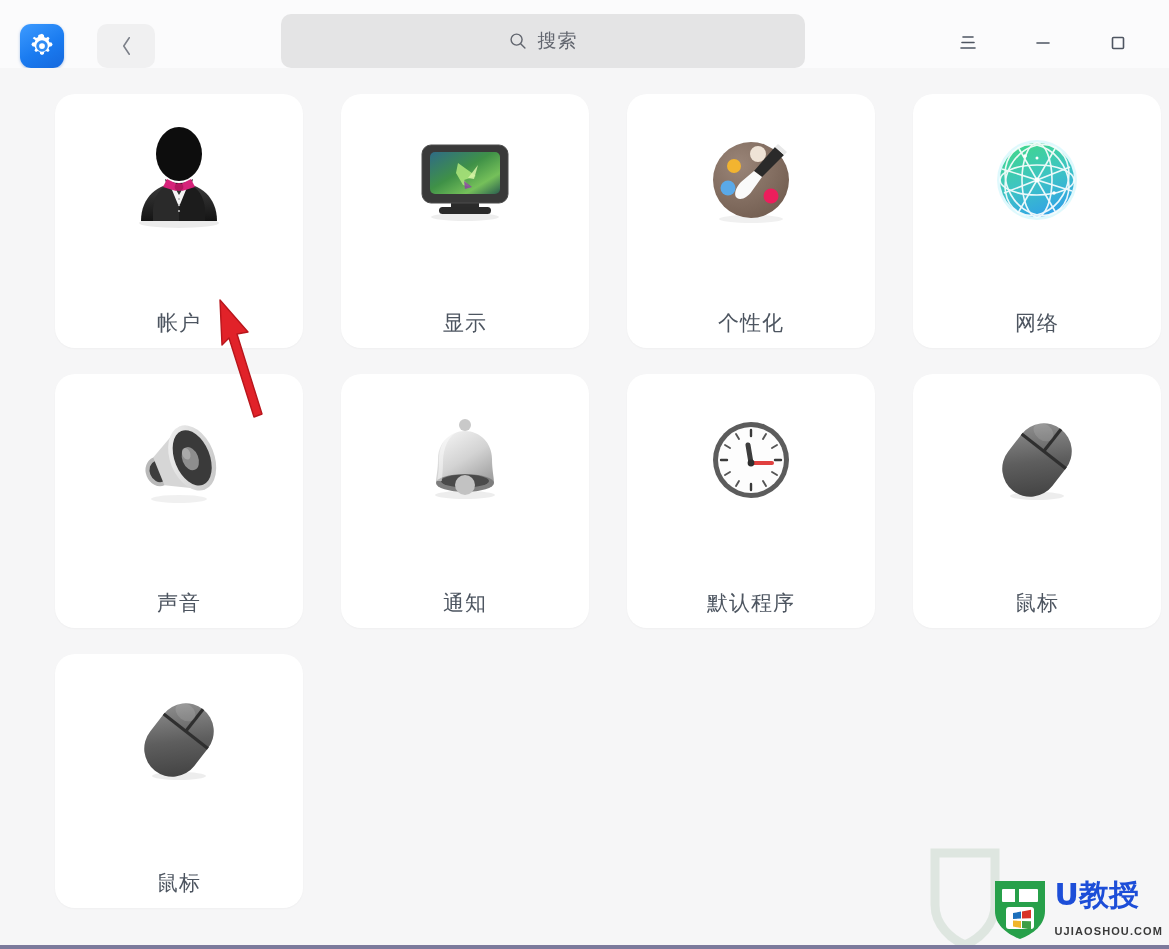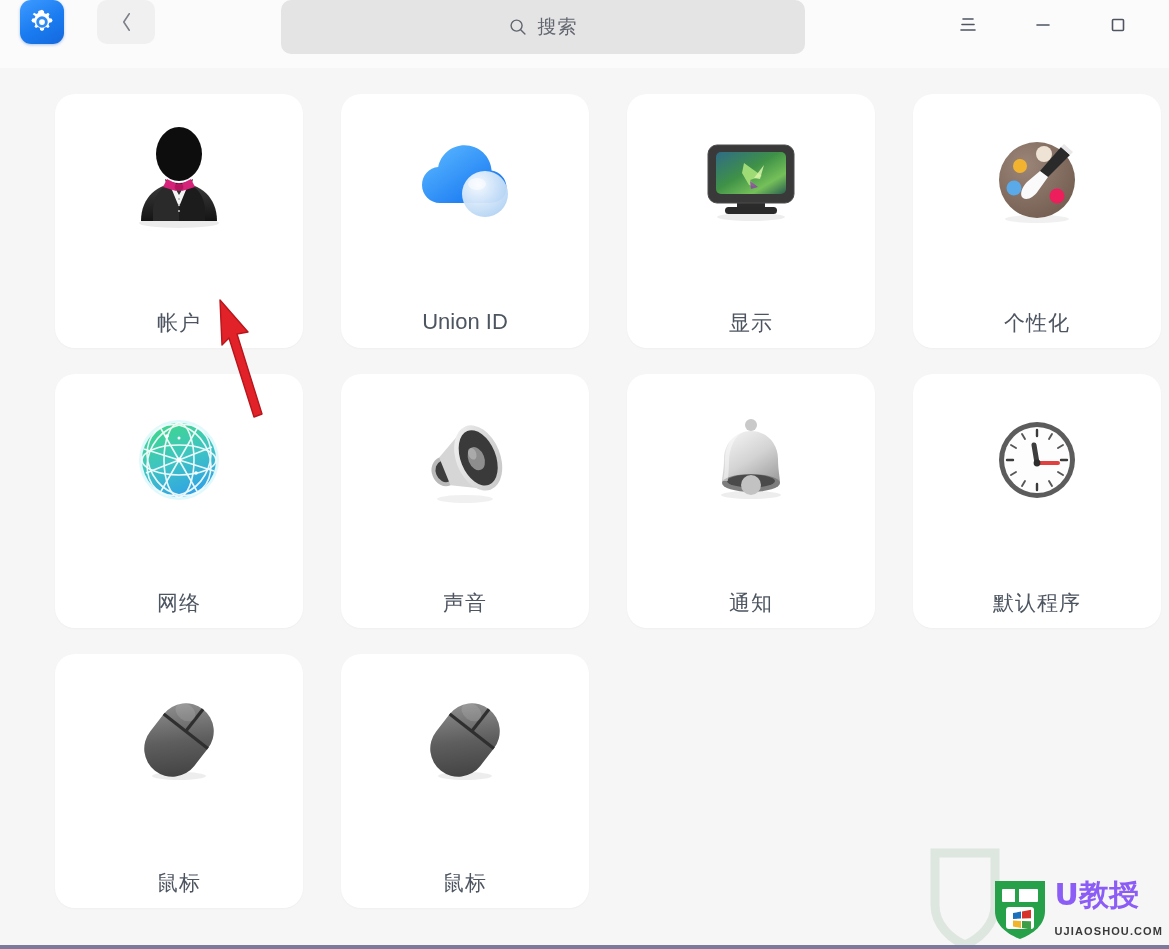--- a/index.html
+++ b/index.html
@@ -12,21 +12,21 @@
     position:relative; width:1169px; height:949px;
     background:#f6f6f7;
     display:flex; flex-direction:column;
     border-bottom:4px solid #7c7a9c;
   }
 
   
   .titlebar {
     position:relative; height:68px; flex:0 0 68px;
     background:#fbfbfc;
-    display:flex; align-items:flex-start;
+    display:flex; align-items:flex-end;
     padding:0 14px;
   }
   .app-icon {
     width:44px; height:44px; margin-left:6px; border-radius:11px;
     background:linear-gradient(150deg,#3d9bff 0%,#1a7bf0 55%,#1568dd 100%);
     display:flex; align-items:center; justify-content:center;
     box-shadow:0 1px 3px rgba(20,90,190,.35);
     flex:0 0 auto;
   }
   .app-icon svg { width:30px; height:30px; display:block; }
@@ -104,21 +104,21 @@
     width:160px; height:110px; opacity:.12; pointer-events:none; z-index:30;
   }
   .watermark {
     position:absolute; right:6px; bottom:6px;
     display:flex; align-items:center; gap:6px; z-index:45;
     pointer-events:none;
   }
   .wm-shield { width:58px; height:62px; flex:0 0 auto; }
   .wm-text { display:flex; flex-direction:column; line-height:1; }
   .wm-main {
-    font-size:30px; font-weight:bold; color:#8b5cf6; letter-spacing:0;
+    font-size:30px; font-weight:bold; color:#1d4ed8; letter-spacing:0;
     font-family:"DejaVu Sans","Liberation Sans",sans-serif;
   }
   .wm-sub {
     font-size:11px; font-weight:bold; color:#3a3a3a; letter-spacing:1.1px;
     font-family:"Liberation Sans",sans-serif; margin-top:16px;
   }
 </style>
 </head>
 <body>
 
@@ -194,40 +194,20 @@
             <path d="M59 64 L71 58 L75 66 L62 70 Z" fill="#d6237a"></path>
             <ellipse cx="59" cy="66" rx="4.4" ry="4" fill="#b3165f"></ellipse>
             <circle cx="59" cy="78" r="1.1" fill="#b9b9b9"></circle>
             <circle cx="59" cy="84" r="1.1" fill="#b9b9b9"></circle>
             <circle cx="59" cy="90" r="1.1" fill="#b9b9b9"></circle>
           </svg>
         </div>
         <span class="tile-label">帐户</span>
       </div>
 
-      <div class="tile">
-        <div class="tile-icon">
-          <svg width="118" height="118" viewBox="0 0 118 118" aria-hidden="true">
-            <defs>
-              <linearGradient id="cloudG" x1="0.1" y1="0.1" x2="0.9" y2="0.9">
-                <stop offset="0" stop-color="#56b4ff"></stop>
-                  <stop offset="1" stop-color="#1373f0"></stop>
-              </linearGradient>
-              <radialGradient id="ballG" cx="0.35" cy="0.3" r="0.85">
-                <stop offset="0" stop-color="#ffffff"></stop>
-                  <stop offset="1" stop-color="#a8cdf2"></stop>
-              </radialGradient>
-            </defs>
-            <path d="M34 82c-10 0-18-8-18-18 0-9.5 7-17.2 16.2-18 2.4-12.5 13.3-21.8 26.4-21.8 14.4 0 26.2 11.2 27 25.4 8.6 1.3 15 8.6 15 17.4 0 9.7-7.9 15-17.6 15z" fill="url(#cloudG)"></path>
-            <circle cx="79" cy="73" r="23" fill="url(#ballG)" opacity=".95"></circle>
-            <ellipse cx="71" cy="63" rx="9" ry="6" fill="#ffffff" opacity=".55"></ellipse>
-          </svg>
-        </div>
-        <span class="tile-label latin">Union ID</span>
-      </div>
 
       <div class="tile">
         <div class="tile-icon">
           <svg width="118" height="118" viewBox="0 0 118 118" aria-hidden="true">
             <defs>
               <linearGradient id="scrG" x1="0" y1="0" x2="1" y2="1">
                 <stop offset="0" stop-color="#2f6b86"></stop>
                 <stop offset="0.45" stop-color="#3f9147"></stop>
                 <stop offset="0.75" stop-color="#75c05a"></stop>
                 <stop offset="1" stop-color="#2a5d4e"></stop>

